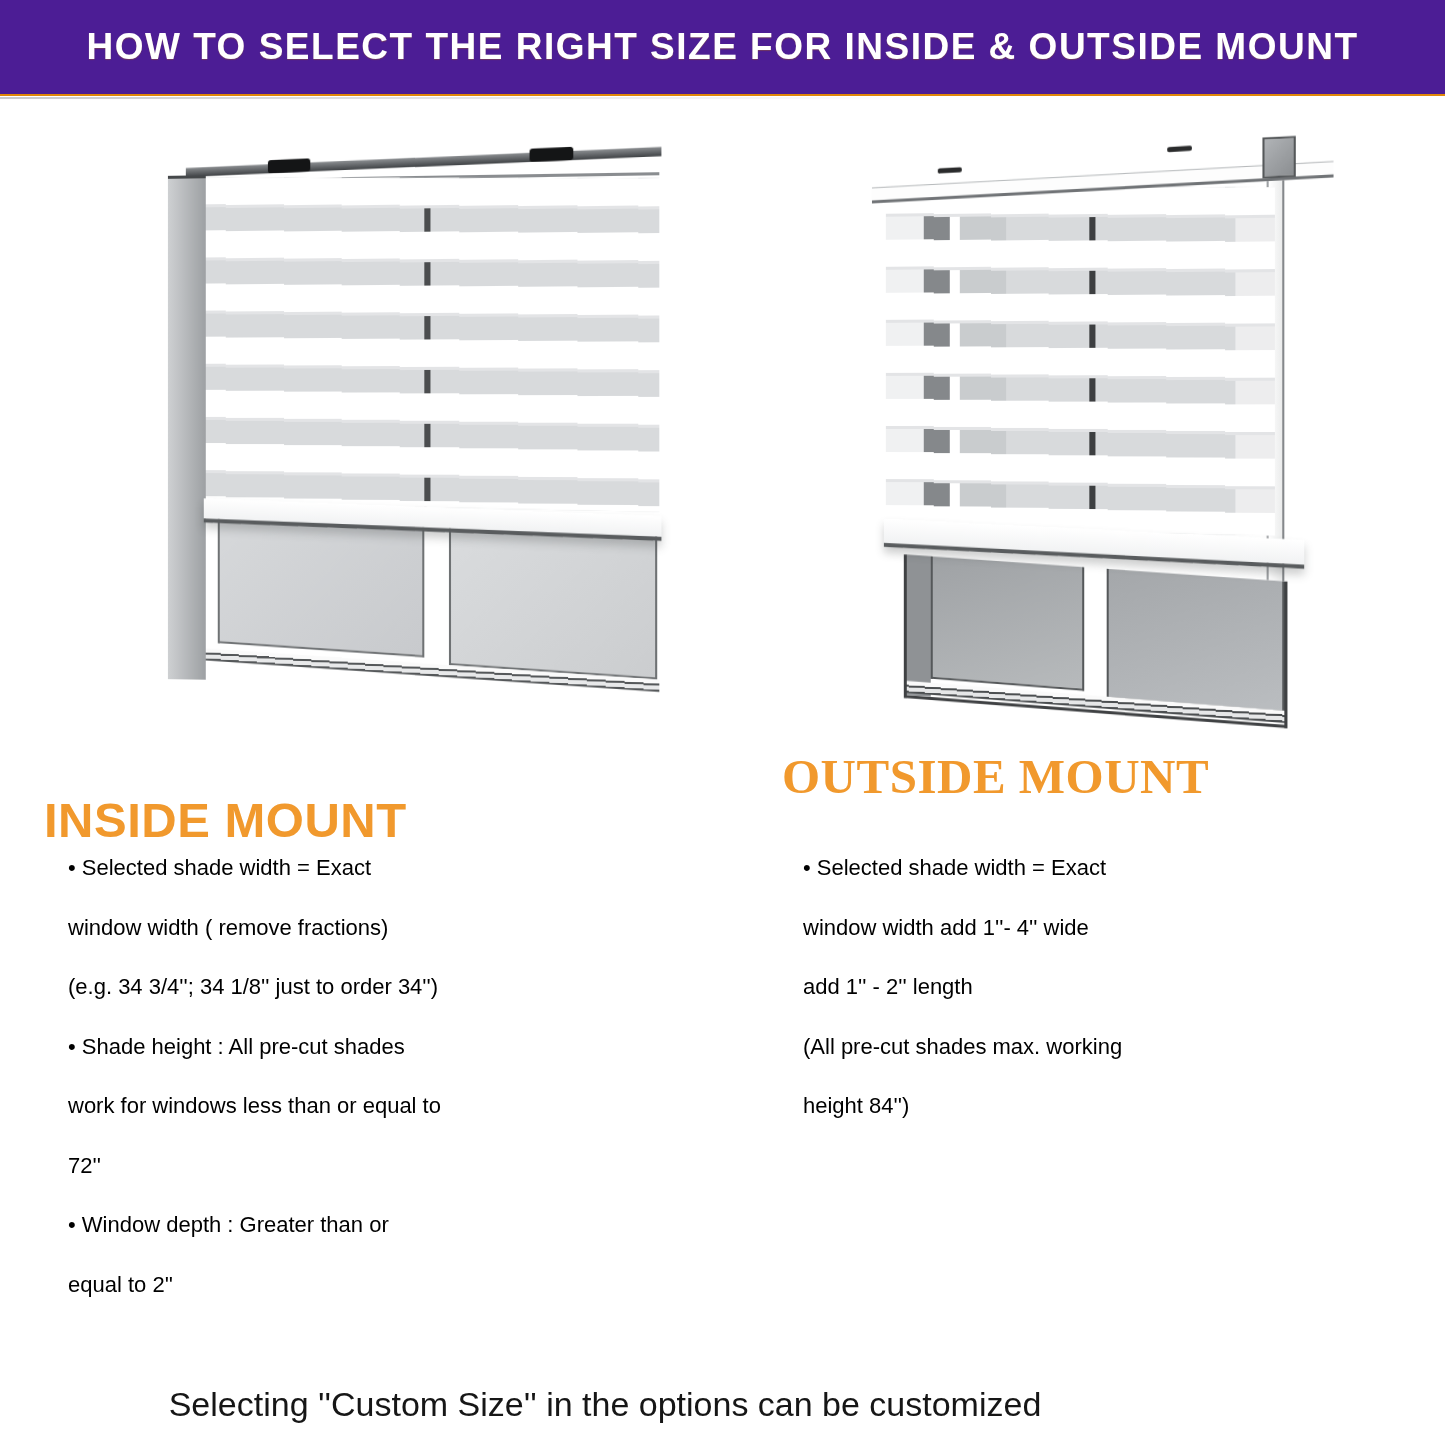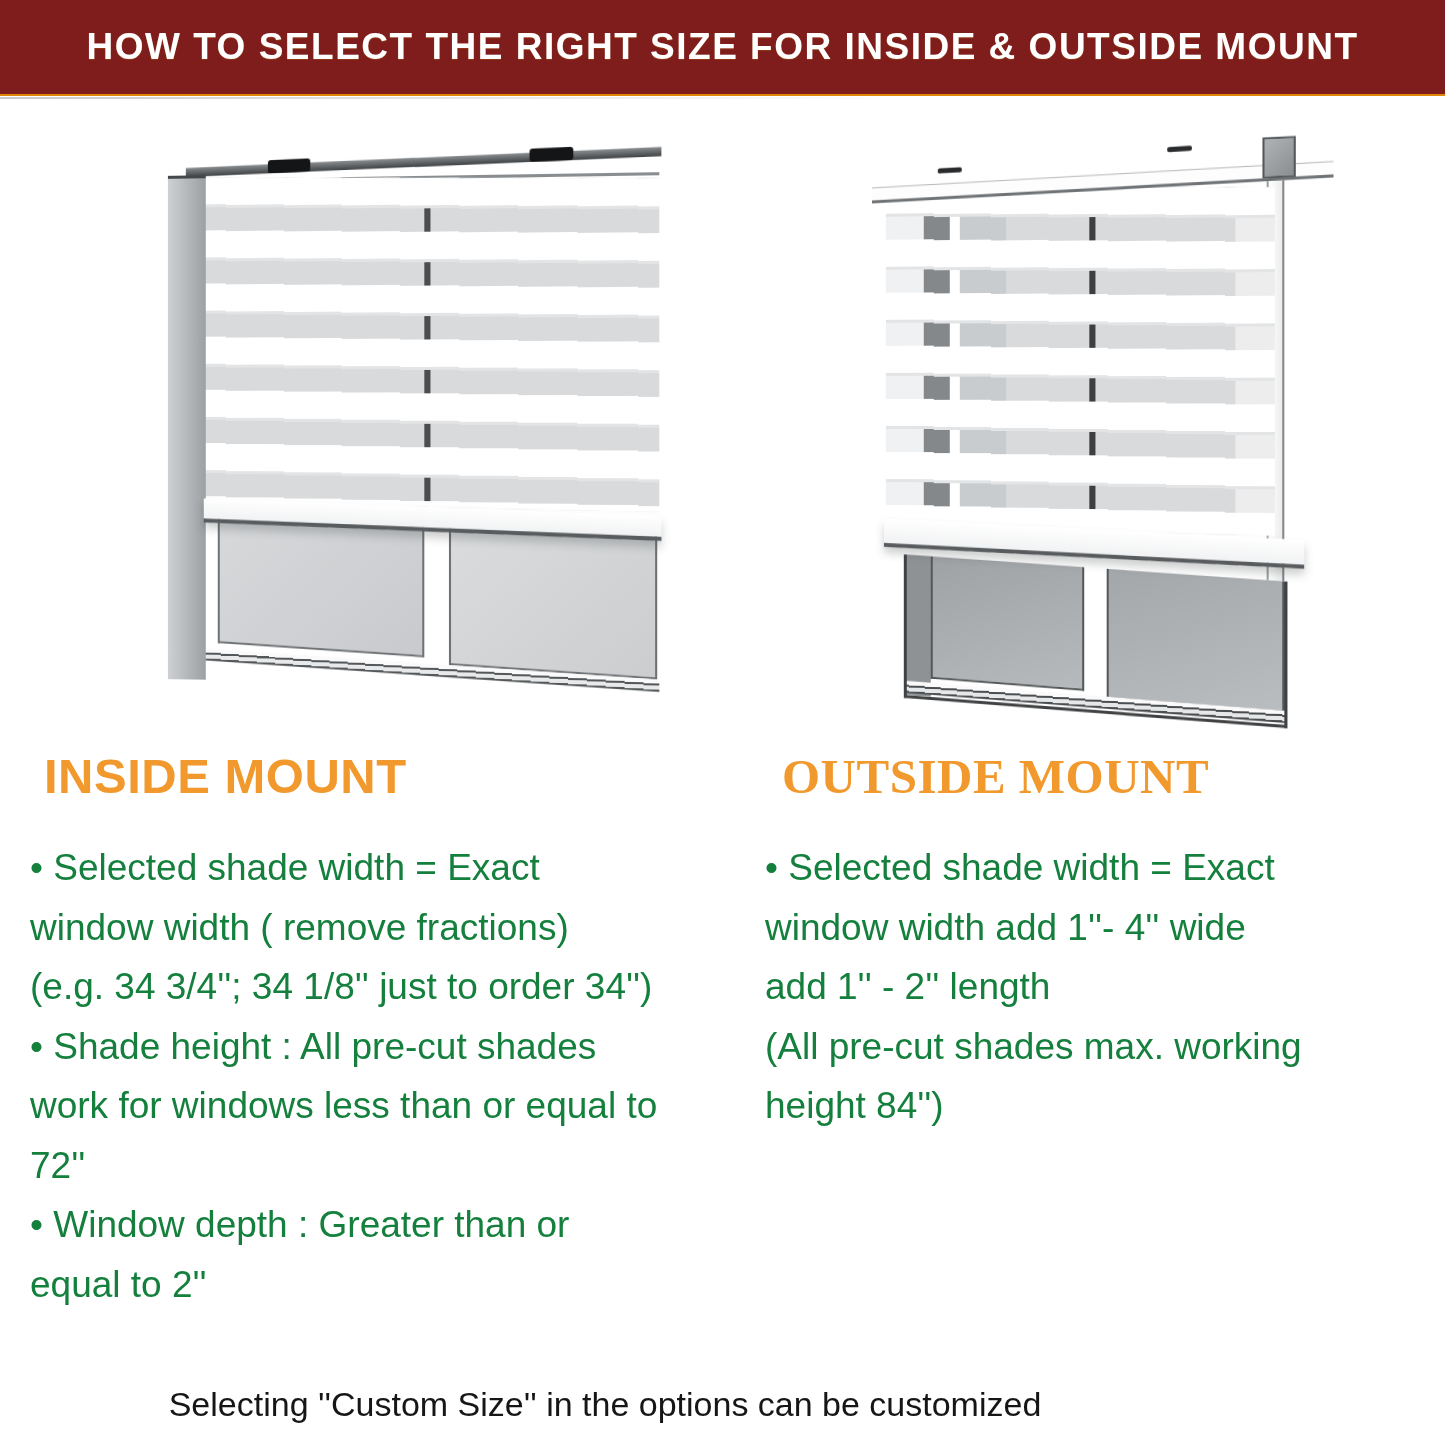--- a/index.html
+++ b/index.html
@@ -3,21 +3,21 @@
 <meta charset="utf-8">
 <style>
   html,body{margin:0;padding:0;}
   body{
     width:1445px;height:1432px;position:relative;background:#ffffff;
     font-family:"Liberation Sans", sans-serif;overflow:hidden;
   }
   
   .banner{
     position:absolute;left:0;top:0;width:1445px;height:94px;
-    background:#7f1d1d;border-bottom:2px solid #e08708;
+    background:#4c1d95;border-bottom:2px solid #e08708;
     display:flex;align-items:center;justify-content:center;
   }
   .banner-title{
     color:#ffffff;font-size:37px;font-weight:bold;letter-spacing:1.5px;
     white-space:nowrap;text-shadow:0 1px 1px rgba(180,110,0,.35);
   }
   .banner-underline{
     position:absolute;left:0;top:97px;height:2px;width:900px;
     background:linear-gradient(90deg,#c9cacb,rgba(201,202,203,0));
   }
@@ -96,24 +96,24 @@
   .out-screw.s1{left:66px;} .out-screw.s2{left:292px;top:-24px;}
   .out-bracket{left:388px;top:6px;width:28px;height:36px;
     background:linear-gradient(135deg,#b0b3b6,#8b8e91);
     border:2px solid #55585a;transform:skewY(-2deg);}
 
   
   .mount-heading{
     position:absolute;font-size:49px;font-weight:bold;color:#F1992D;
     letter-spacing:.5px;white-space:nowrap;
   }
-  #inside-heading{left:44px;top:748px;}
+  #inside-heading{left:44px;top:792px;}
   #outside-heading{left:782px;top:748px;font-family:Liberation Serif, serif;}
   .spec-col{
-    position:absolute;top:838px;font-size:37px;line-height:59.5px;color:#15803d;
+    position:absolute;top:838px;font-size:22px;line-height:59.5px;color:#000000;margin-left:38px;
   }
   #inside-specs{left:30px;width:690px;}
   #outside-specs{left:765px;width:670px;}
   .spec-line{white-space:nowrap;}
   .footer-note{
     position:absolute;left:0;top:1385px;width:1210px;text-align:center;
     font-size:34px;color:#161616;
   }
 </style>
 </head>

